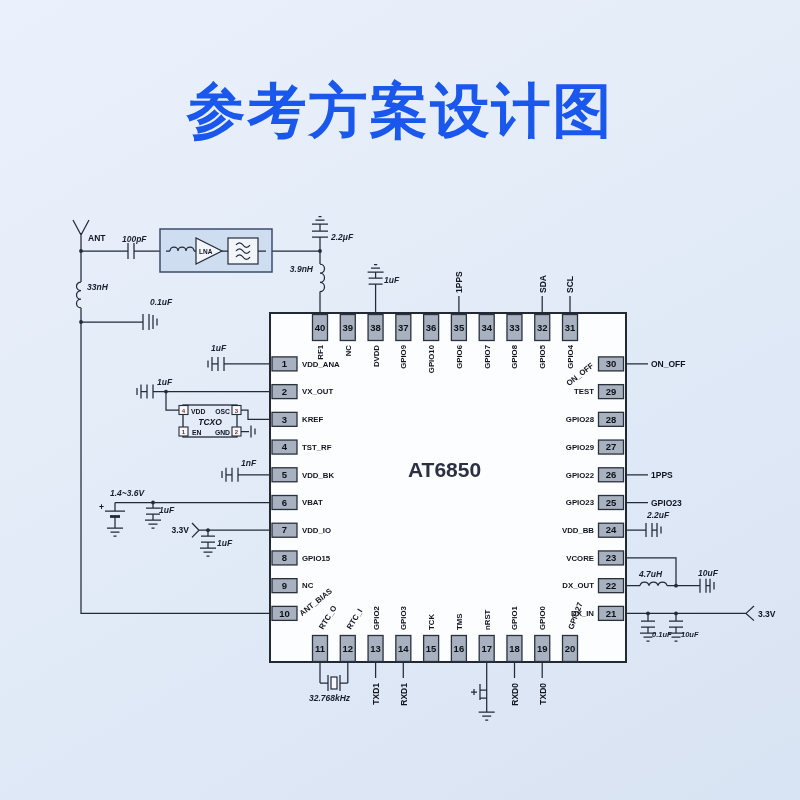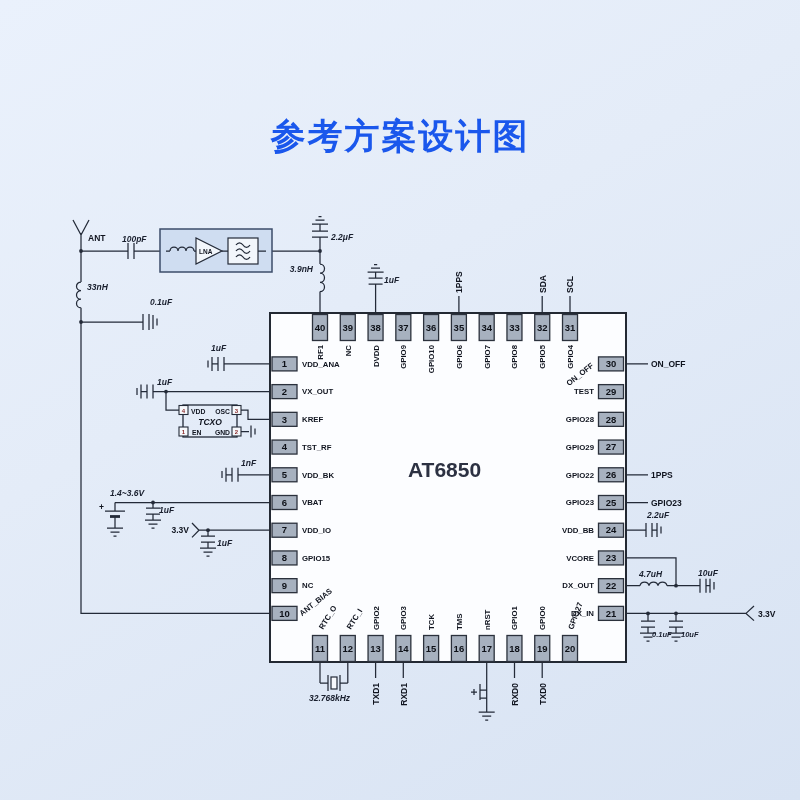--- a/index.html
+++ b/index.html
@@ -4,22 +4,22 @@
 <style>
   html,body{margin:0;padding:0;}
   body{
     width:800px;height:800px;overflow:hidden;position:relative;
     background:linear-gradient(150deg,#eaf1fc 0%,#e4ecf8 40%,#d8e3f3 100%);
     font-family:"Liberation Sans",sans-serif;
   }
   .title{
     position:absolute;top:72px;left:0;width:100%;text-align:center;
     font-family:"DejaVu Sans","Liberation Sans",sans-serif;
-    font-weight:bold;font-size:35px;letter-spacing:2px;color:#1a57ec;
-    pointer-events:none;z-index:2;margin-top:41px;
+    font-weight:bold;font-size:59px;letter-spacing:2px;color:#1a57ec;
+    pointer-events:none;z-index:2;
   }
   svg{position:absolute;top:0;left:0;z-index:1;}
   .chip{fill:#fcfdff;stroke:#232933;stroke-width:2;}
   .pinbox{fill:#a7b1bf;stroke:#2b313c;stroke-width:1.3;}
   .pinnum{font:bold 9.5px "Liberation Sans",sans-serif;fill:#0e1118;}
   .pinlabel{font:bold 7.8px "Liberation Sans",sans-serif;fill:#10141f;}
   .lbl{font:bold 8.5px "Liberation Sans",sans-serif;fill:#10141f;}
   .val{font:italic bold 8.5px "Liberation Sans",sans-serif;fill:#191f2e;}
   .val-s{font:italic bold 7.5px "Liberation Sans",sans-serif;fill:#191f2e;}
   .w{fill:none;stroke:#232a38;stroke-width:1.25;}

